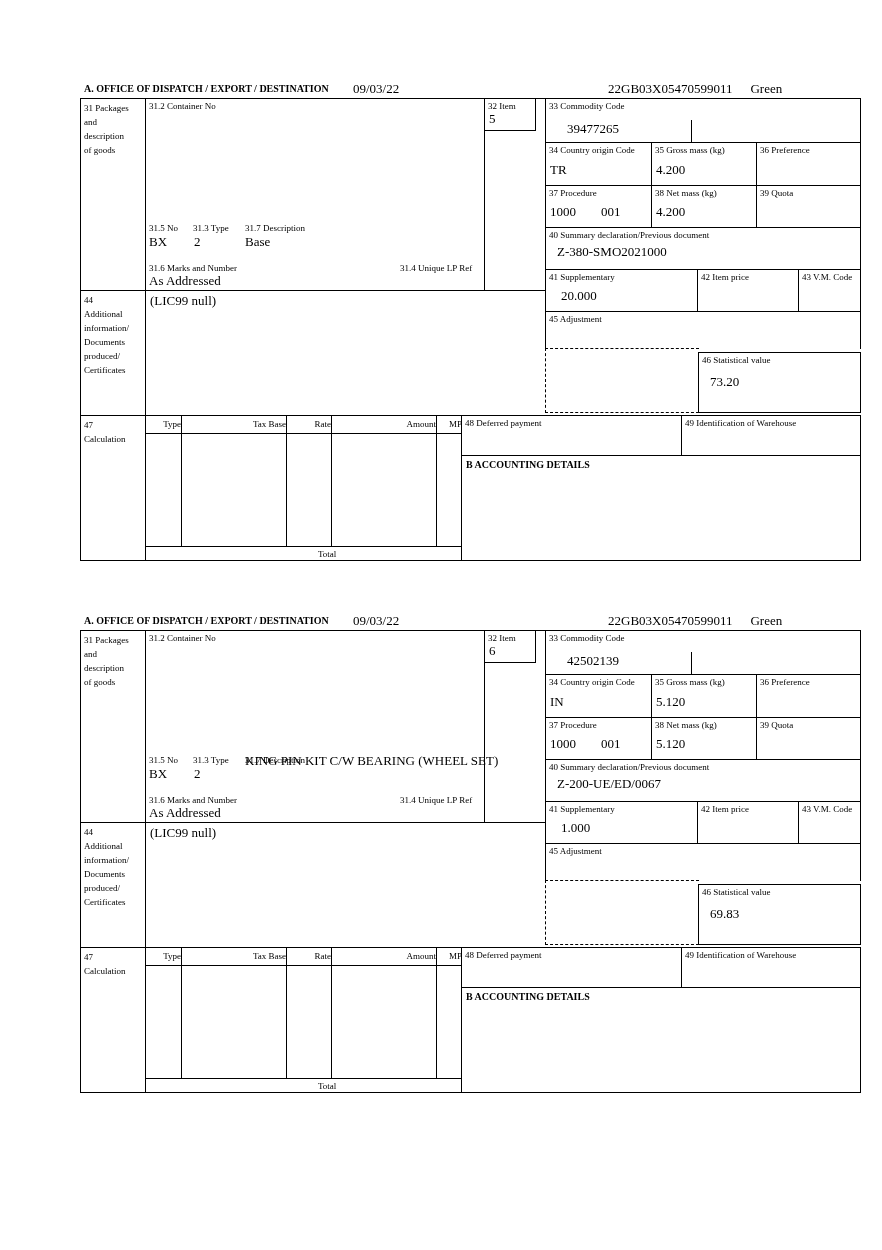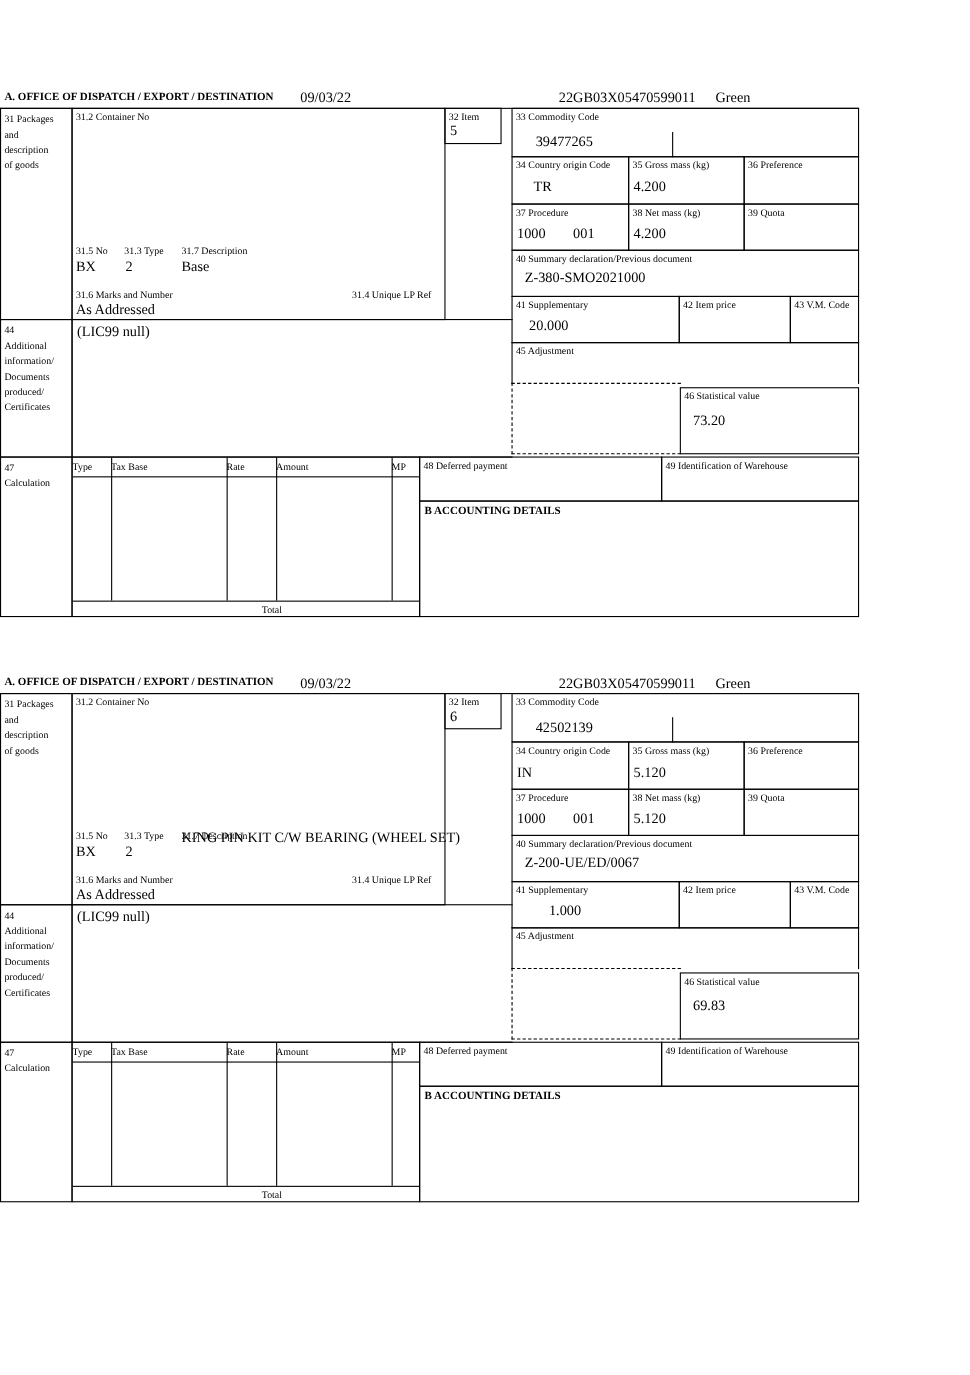--- a/index.html
+++ b/index.html
@@ -2,37 +2,37 @@
 <html><head>
 <meta charset="utf-8">
 <style>
   * { margin:0; padding:0; box-sizing:border-box; }
   html,body { background:#ffffff; }
   body {
     width:882px; height:1250px;
     font-family:"Liberation Serif","DejaVu Serif",serif;
     color:#000; position:relative; overflow:hidden;
   }
-  .section { position:relative; width:782px; height:482px; }
+  .section { position:relative; width:782px; height:482px; margin-left:80px; }
   #sections .section:first-of-type { margin-top:80px; }
   #sections .section + .section { margin-top:50px; }
 
   .bx { position:absolute; border:1px solid #000; }
   .dashed { position:absolute; border:1px dashed #000; border-right:none; }
   .line { position:absolute; background:#000; }
 
   .lbl { position:absolute; left:3px; top:2px; font-size:9px; line-height:11px; white-space:nowrap; }
   .slbl { position:absolute; font-size:9px; white-space:nowrap; }
   .val { position:absolute; font-size:13px; white-space:nowrap; }
   .ml { white-space:pre-line; line-height:14px; }
-  .colhead { position:absolute; top:3px; font-size:9px; text-align:left; }
+  .colhead { position:absolute; top:3px; font-size:9px; text-align:right; }
 
   .hdr-office { position:absolute; left:4px; top:3px; font-size:10px; font-weight:bold; white-space:nowrap; }
   .hdr-date { position:absolute; left:273px; top:1px; font-size:13px; white-space:nowrap; }
-  .hdr-ref { position:absolute; left:508px; top:1px; font-size:13px; white-space:nowrap;text-align:right; }
+  .hdr-ref { position:absolute; left:528px; top:1px; font-size:13px; white-space:nowrap;text-align:right; }
   .route { margin-left:18px; }
 </style>
 </head>
 <body>
 
 <div id="sections">
 <section class="section">
 
   <div class="hdr-office">A.  OFFICE OF DISPATCH / EXPORT / DESTINATION</div>
   <div class="hdr-date">09/03/22</div>
@@ -78,21 +78,21 @@
   </div>
 
   <div class="bx" style="left:465px;top:18px;width:316px;height:45px">
     <div class="lbl">33 Commodity Code</div>
     <div class="val" style="left:21px;top:22px">39477265</div>
     <div class="line" style="left:145px;top:21px;width:1px;height:23px"></div>
   </div>
 
   <div class="bx" style="left:465px;top:62px;width:107px;height:44px">
     <div class="lbl">34 Country origin Code</div>
-    <div class="val" style="left:19px;top:19px">TR</div>
+    <div class="val" style="left:4px;top:19px">TR</div>
   </div>
   <div class="bx" style="left:571px;top:62px;width:106px;height:44px">
     <div class="lbl">35 Gross mass (kg)</div>
     <div class="val" style="left:4px;top:19px">4.200</div>
   </div>
   <div class="bx" style="left:676px;top:62px;width:105px;height:44px">
     <div class="lbl">36 Preference</div>
   </div>
 
   <div class="bx" style="left:465px;top:105px;width:107px;height:43px">
@@ -241,21 +241,21 @@
     <div class="lbl">39 Quota</div>
   </div>
 
   <div class="bx" style="left:465px;top:147px;width:316px;height:43px">
     <div class="lbl">40 Summary declaration/Previous document</div>
     <div class="val" style="left:11px;top:16px">Z-200-UE/ED/0067</div>
   </div>
 
   <div class="bx" style="left:465px;top:189px;width:153px;height:43px">
     <div class="lbl">41 Supplementary</div>
-    <div class="val" style="left:33px;top:18px">1.000</div>
+    <div class="val" style="left:15px;top:18px">1.000</div>
   </div>
   <div class="bx" style="left:617px;top:189px;width:102px;height:43px">
     <div class="lbl">42 Item price</div>
   </div>
   <div class="bx" style="left:718px;top:189px;width:63px;height:43px">
     <div class="lbl">43 V.M. Code</div>
   </div>
 
   <div class="bx" style="left:65px;top:210px;width:401px;height:126px;border-right:none">
     <div class="val" style="left:4px;top:2px">(LIC99 null)</div>

